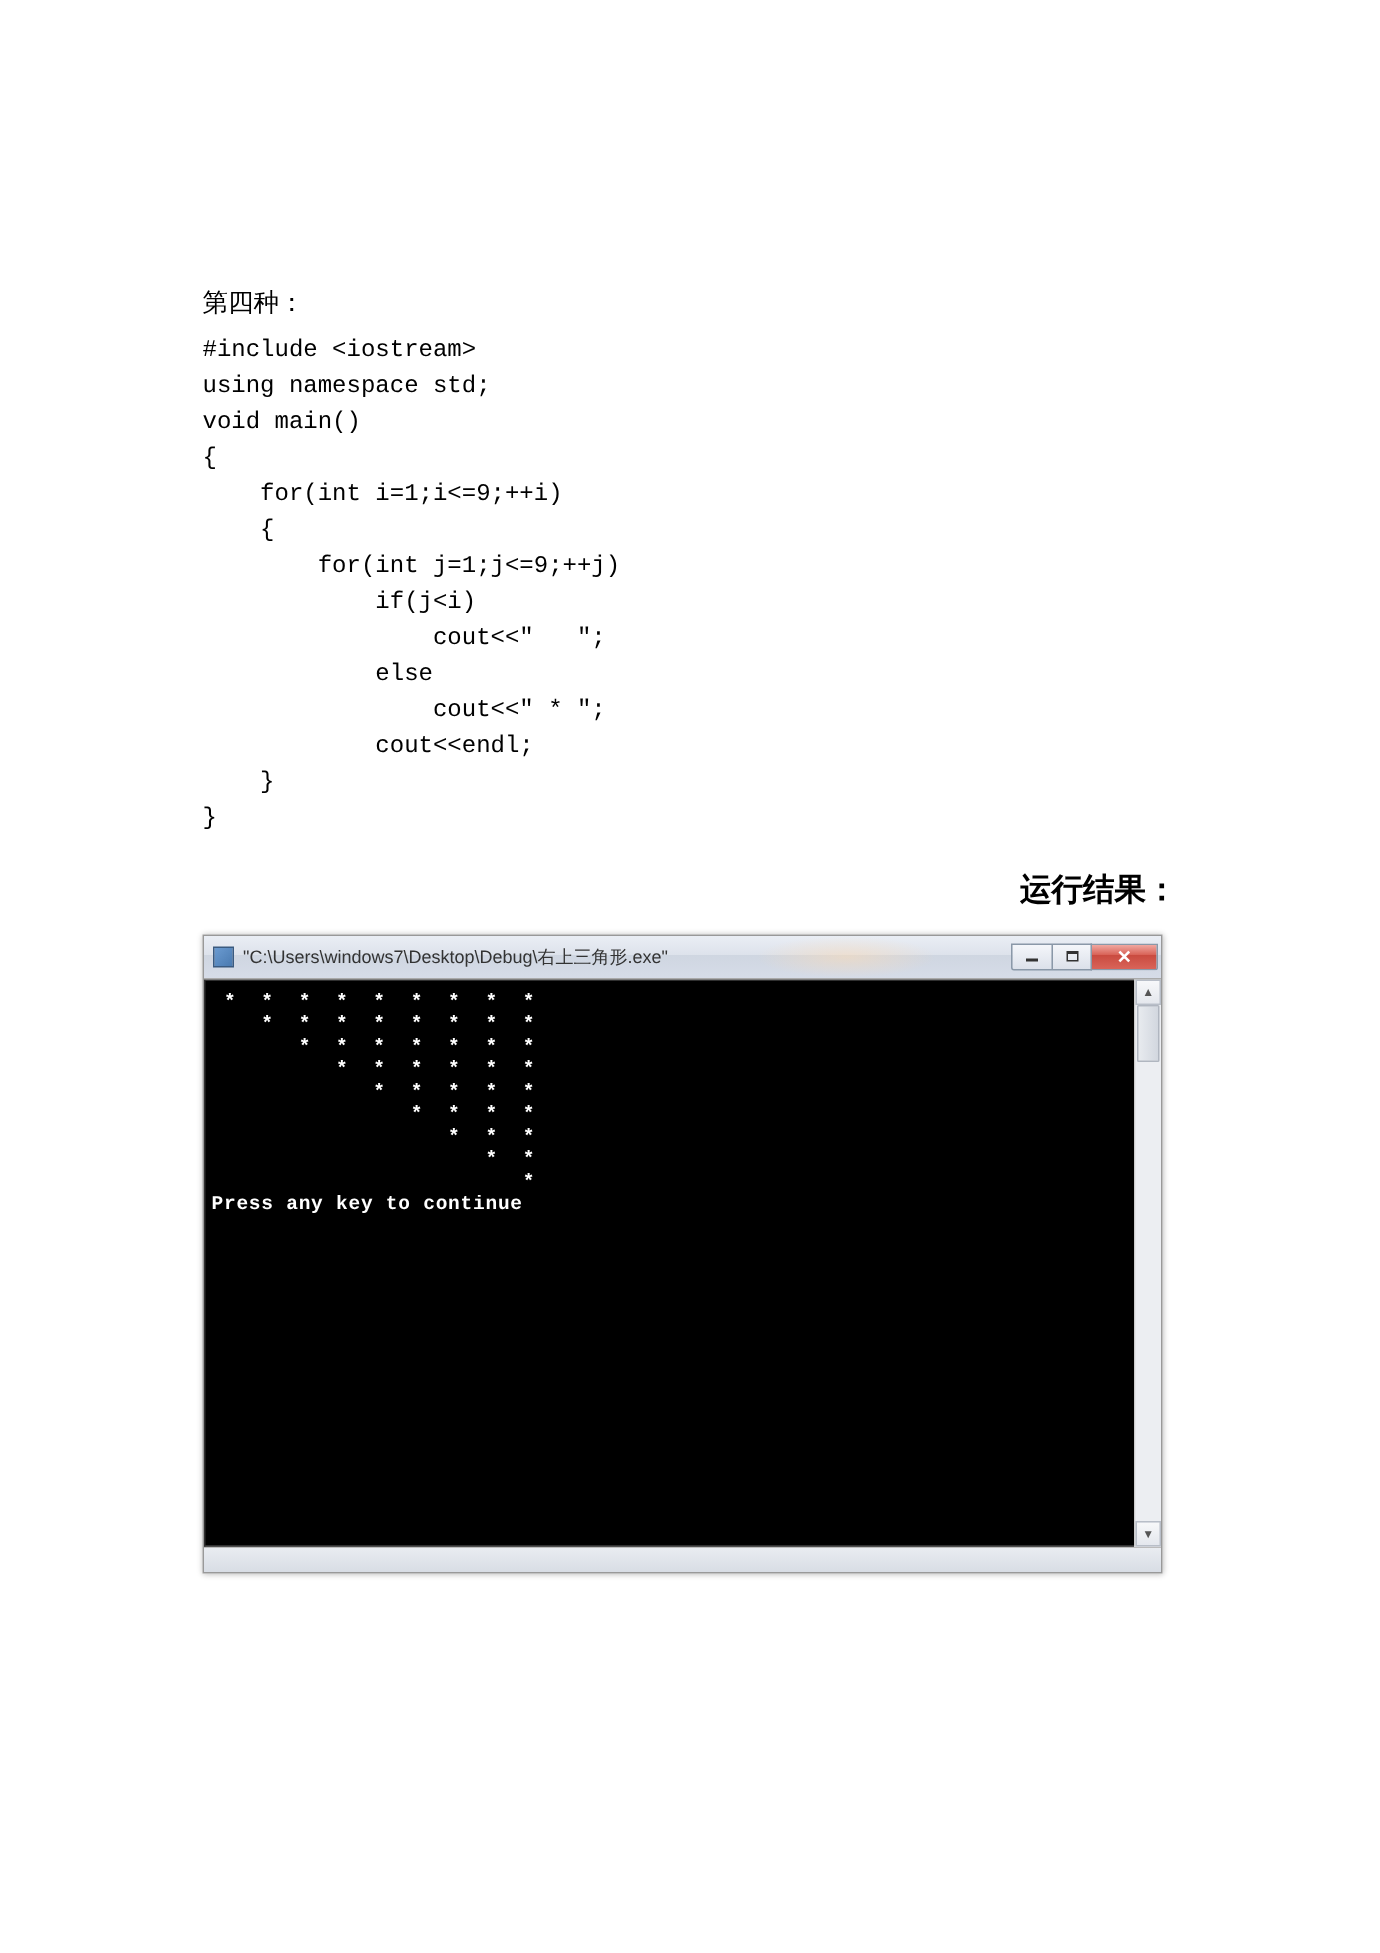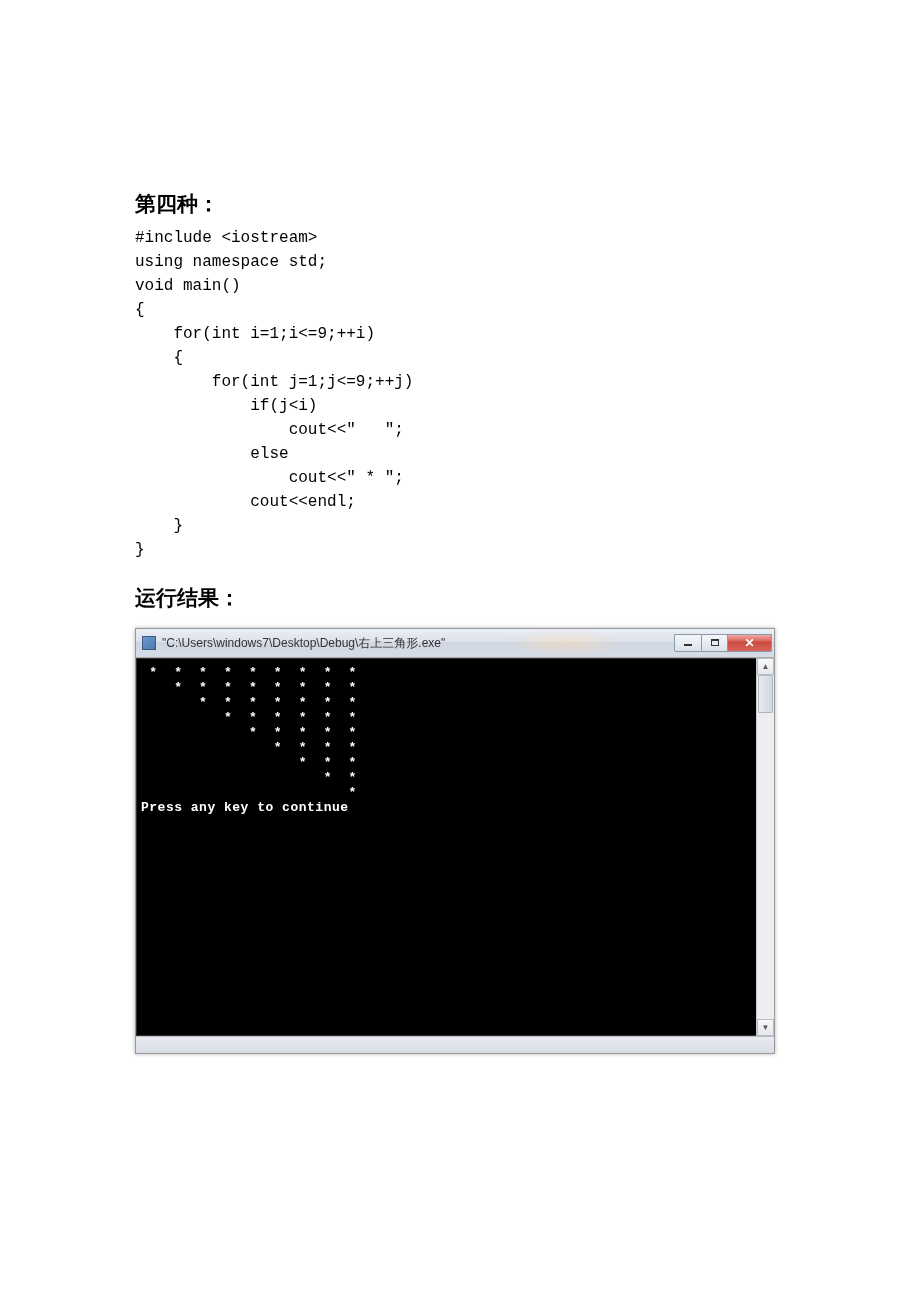--- a/index.html
+++ b/index.html
@@ -9,39 +9,40 @@
     font-family: "SimSun", "宋体", serif;
     width: 920px;
   }
   .page {
     padding: 190px 135px 100px 135px;
     box-sizing: border-box;
     width: 920px;
   }
   .heading {
     font-family: "SimHei", "黑体", sans-serif;
-    font-weight: bold;
-    font-size: 21px;
+    font-weight: normal;
+    font-size: 17px;
     color: #000;
     margin: 0 0 8px 0;
   }
   .code-block {
     font-family: "Courier New", "SimSun", monospace;
     font-size: 16px;
     line-height: 24px;
     white-space: pre;
     color: #000;
     margin-bottom: 22px;
   }
   .heading2 {
     font-family: Liberation Sans, sans-serif;
     font-weight: bold;
     font-size: 21px;
     color: #000;
     margin: 0 0 16px 0;
+    text-align: right;
   }
   .window {
     width: 638px;
     border: 1px solid #999;
     box-shadow: 0 0 4px rgba(0,0,0,0.3);
     background: #fff;
     position: relative;
   }
   .titlebar {
     height: 28px;

